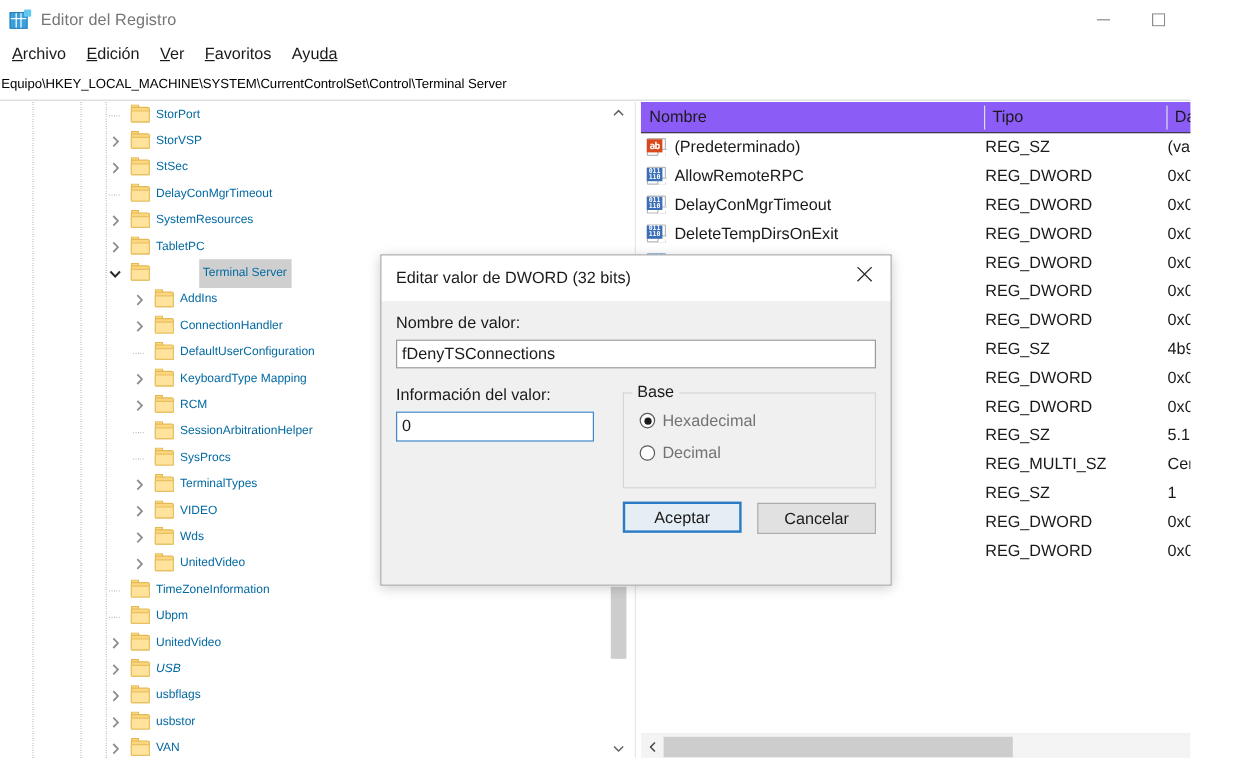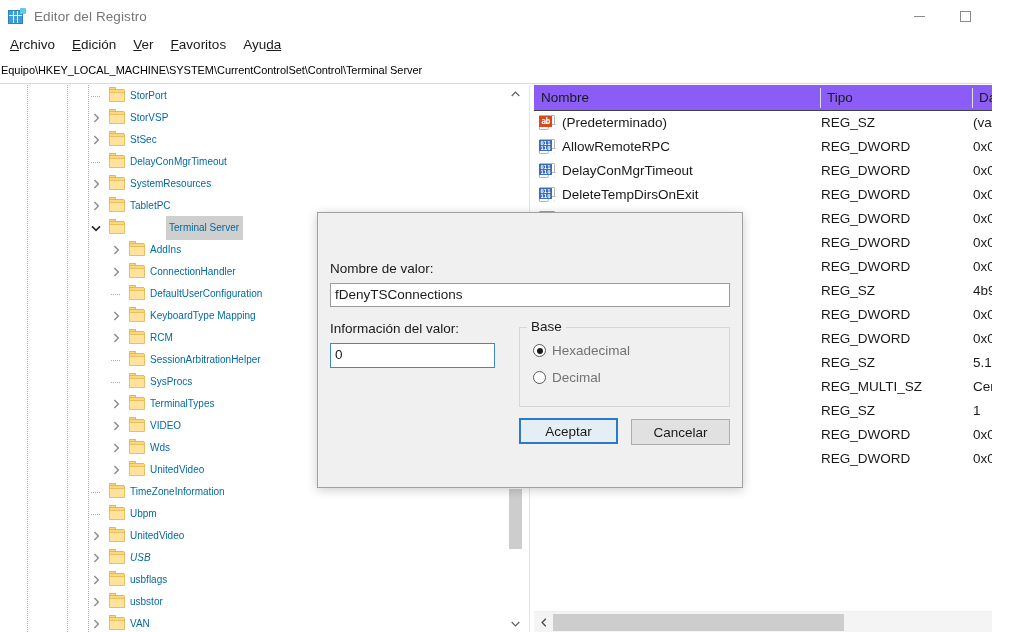--- a/index.html
+++ b/index.html
@@ -901,20 +901,28 @@
         <div class="arrow right">
           <svg width="6" height="9" viewBox="0 0 6 9">
               <path d="M1.2 0.7 L4.9 4.5 L1.2 8.3" stroke="#4a4a4a" stroke-width="1.3" fill="none"></path>
             </svg>
         </div>
       </div>
     </div>
   </div>
 
   <div class="dlg">
+    <div class="dlg-title">
+      <div class="t">Editar valor de DWORD (32 bits)</div>
+      <div class="dlg-close">
+        <svg width="13" height="13" viewBox="0 0 13 13">
+            <path d="M0.6 0.6 L12.4 12.4 M12.4 0.6 L0.6 12.4" stroke="#2b2b2b" stroke-width="1.1" fill="none"></path>
+          </svg>
+      </div>
+    </div>
     <div class="dlg-body">
 
       <div class="fld-label" style="left:12px; top:10px;">Nombre de valor:</div>
       <div class="txtbox" style="left:12px; top:32px; width:400px; height:24px;">fDenyTSConnections</div>
 
       <div class="fld-label" style="left:12px; top:70px;">Información del valor:</div>
       <div class="txtbox focused" style="left:12px; top:92px; width:165px; height:25px;">0</div>
 
       <div class="groupbox" style="left:201px; top:76px; width:211px; height:80px;"></div>
       <div class="group-legend" style="left:209px; top:68px;">Base</div>

